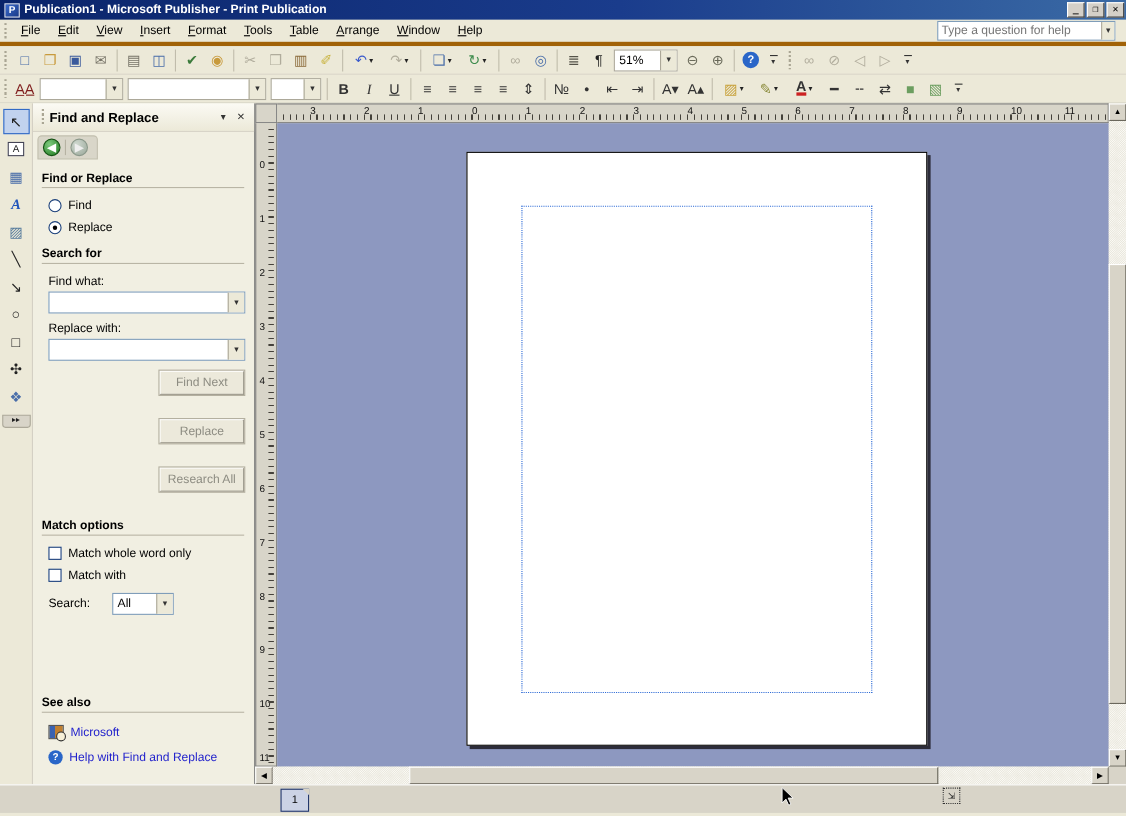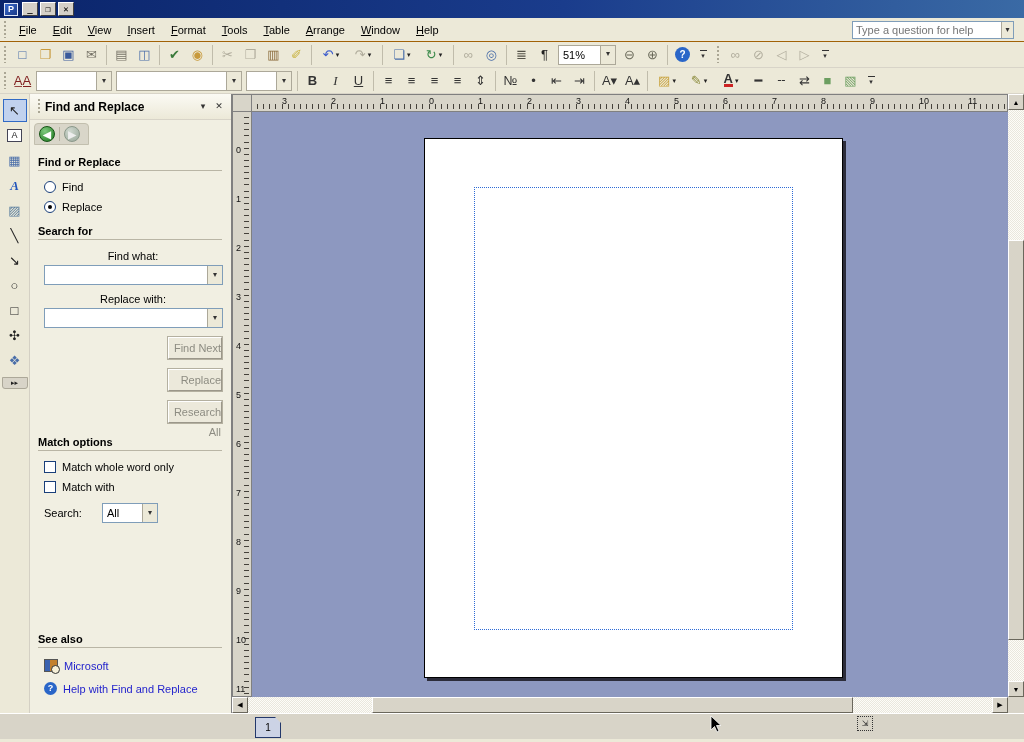--- a/index.html
+++ b/index.html
@@ -15,21 +15,21 @@
     background:linear-gradient(135deg,#3a6acc,#1a3a88); border:1px solid #dfe6f5;
     color:#fff; font-size:9px; font-weight:bold; text-align:center; line-height:11px; }
   .title-text { font-weight:bold; font-size:11px; flex:1; white-space:nowrap; }
   .winbtns { display:flex; gap:2px; }
   .winbtn { width:16px; height:14px; background:#d4d0c8; border:1px solid;
     border-color:#fff #404040 #404040 #fff; font-size:9px; font-weight:bold;
     color:#000; text-align:center; line-height:12px; font-family:"DejaVu Sans Mono",monospace; }
 
   
   .menubar { position:absolute; left:0; top:18px; width:1024px; height:24px;
-    background:#ece9d8; display:flex; align-items:center; border-bottom:1px solid #a16207; }
+    background:#ece9d8; display:flex; align-items:center; border-bottom:4px solid #a16207; }
   .grip { width:5px; height:70%; margin:0 3px;
     background:repeating-linear-gradient(to bottom,#aaa694 0 2px,transparent 2px 4px);
     background-size:2px 100%; background-repeat:no-repeat; background-position:1px 0; }
   .menu-item { padding:3px 8px; color:#000; }
   .help-box { margin-left:auto; margin-right:10px; width:162px; height:18px;
     background:#fff; border:1px solid #7f9db9; display:flex; align-items:center; }
   .help-box input { border:0; outline:0; flex:1; font:11px "Liberation Sans",sans-serif;
     color:#444; padding:0 3px; background:transparent; }
   .dd-btn { width:15px; height:100%; background:#ece9d8; border-left:1px solid #aca899;
     font-size:8px; text-align:center; line-height:16px; color:#333; }
@@ -86,27 +86,27 @@
   .nav-sep { width:1px; height:14px; background:#b6b2a2; }
   .tp-body { flex:1; display:flex; flex-direction:column; padding:6px 9px 8px 8px; overflow:hidden; }
   .tp-section { font-weight:bold; font-size:11px; color:#000; border-bottom:1px solid #b9b5a5;
     padding-bottom:2px; margin:8px 0 6px 0; }
   .tp-row { display:flex; align-items:center; margin:4px 0 4px 6px; }
   .radio { width:12px; height:12px; border-radius:50%; border:1px solid #1a3f7a; background:#fff;
     margin-right:6px; position:relative; }
   .radio.sel::after { content:""; position:absolute; left:3px; top:3px; width:4px; height:4px;
     border-radius:50%; background:#000; }
   .checkbox { width:12px; height:12px; border:1px solid #1a3f7a; background:#fff; margin-right:6px; }
-  .tp-label { margin:4px 0 2px 6px; color:#000;text-align:center; }
+  .tp-label { margin:4px 0 2px 6px; color:#000; }
   .combo { height:20px; background:#fff; border:1px solid #7f9db9; display:flex; align-items:center; }
   .combo.wide { margin:1px 0 4px 6px; width:179px; }
   .combo .val { flex:1; padding:0 4px; }
-  .tp-btn { width:54px; height:22px; margin:5px 0 5px auto; background:#ece9db;
+  .tp-btn { width:77px; height:22px; margin:5px 0 17px auto; background:#ece9db;
     border:1px solid; border-color:#fff #9b978a #9b978a #fff; outline:1px solid #b4b0a0;
-    color:#8d8c82; text-align:right; line-height:20px; }
+    color:#8d8c82; text-align:center; line-height:20px; }
   .search-row { display:flex; align-items:center; margin:6px 0 0 6px; }
   .search-row .combo { width:56px; margin-left:20px; }
   .tp-spacer { flex:1; }
   .tp-link-row { display:flex; align-items:center; margin:5px 0 5px 6px; color:#2424cc; }
   .tp-link-row .link { text-decoration:none; color:#2424cc; margin-left:6px; }
   .icon-research { width:14px; height:13px; position:relative;
     background:linear-gradient(90deg,#3a62b0 45%,#c2802e 45%); border:1px solid #555; }
   .icon-research::after { content:""; position:absolute; right:-3px; bottom:-3px; width:7px; height:7px;
     border:1px solid #333; border-radius:50%; background:#f6f0d8; }
   .icon-help { width:13px; height:13px; border-radius:50%; background:#2a66c8; color:#fff;
@@ -167,20 +167,21 @@
   
   .cursor { position:absolute; left:710px; top:715px; z-index:99; pointer-events:none; }
 </style>
 </head>
 <body>
 
 <div class="window">
 
   <div class="titlebar">
     <span class="app-icon">P</span>
+    <span class="title-text">Publication1 - Microsoft Publisher - Print Publication</span>
     <span class="winbtns">
       <span class="winbtn">_</span>
       <span class="winbtn">❐</span>
       <span class="winbtn">✕</span>
     </span>
   </div>
 
   <div class="menubar">
     <span class="grip"></span>
     <span id="menu-items"><span class="menu-item"><u>F</u>ile</span><span class="menu-item"><u>E</u>dit</span><span class="menu-item"><u>V</u>iew</span><span class="menu-item"><u>I</u>nsert</span><span class="menu-item"><u>F</u>ormat</span><span class="menu-item"><u>T</u>ools</span><span class="menu-item"><u>T</u>able</span><span class="menu-item"><u>A</u>rrange</span><span class="menu-item"><u>W</u>indow</span><span class="menu-item"><u>H</u>elp</span></span>

